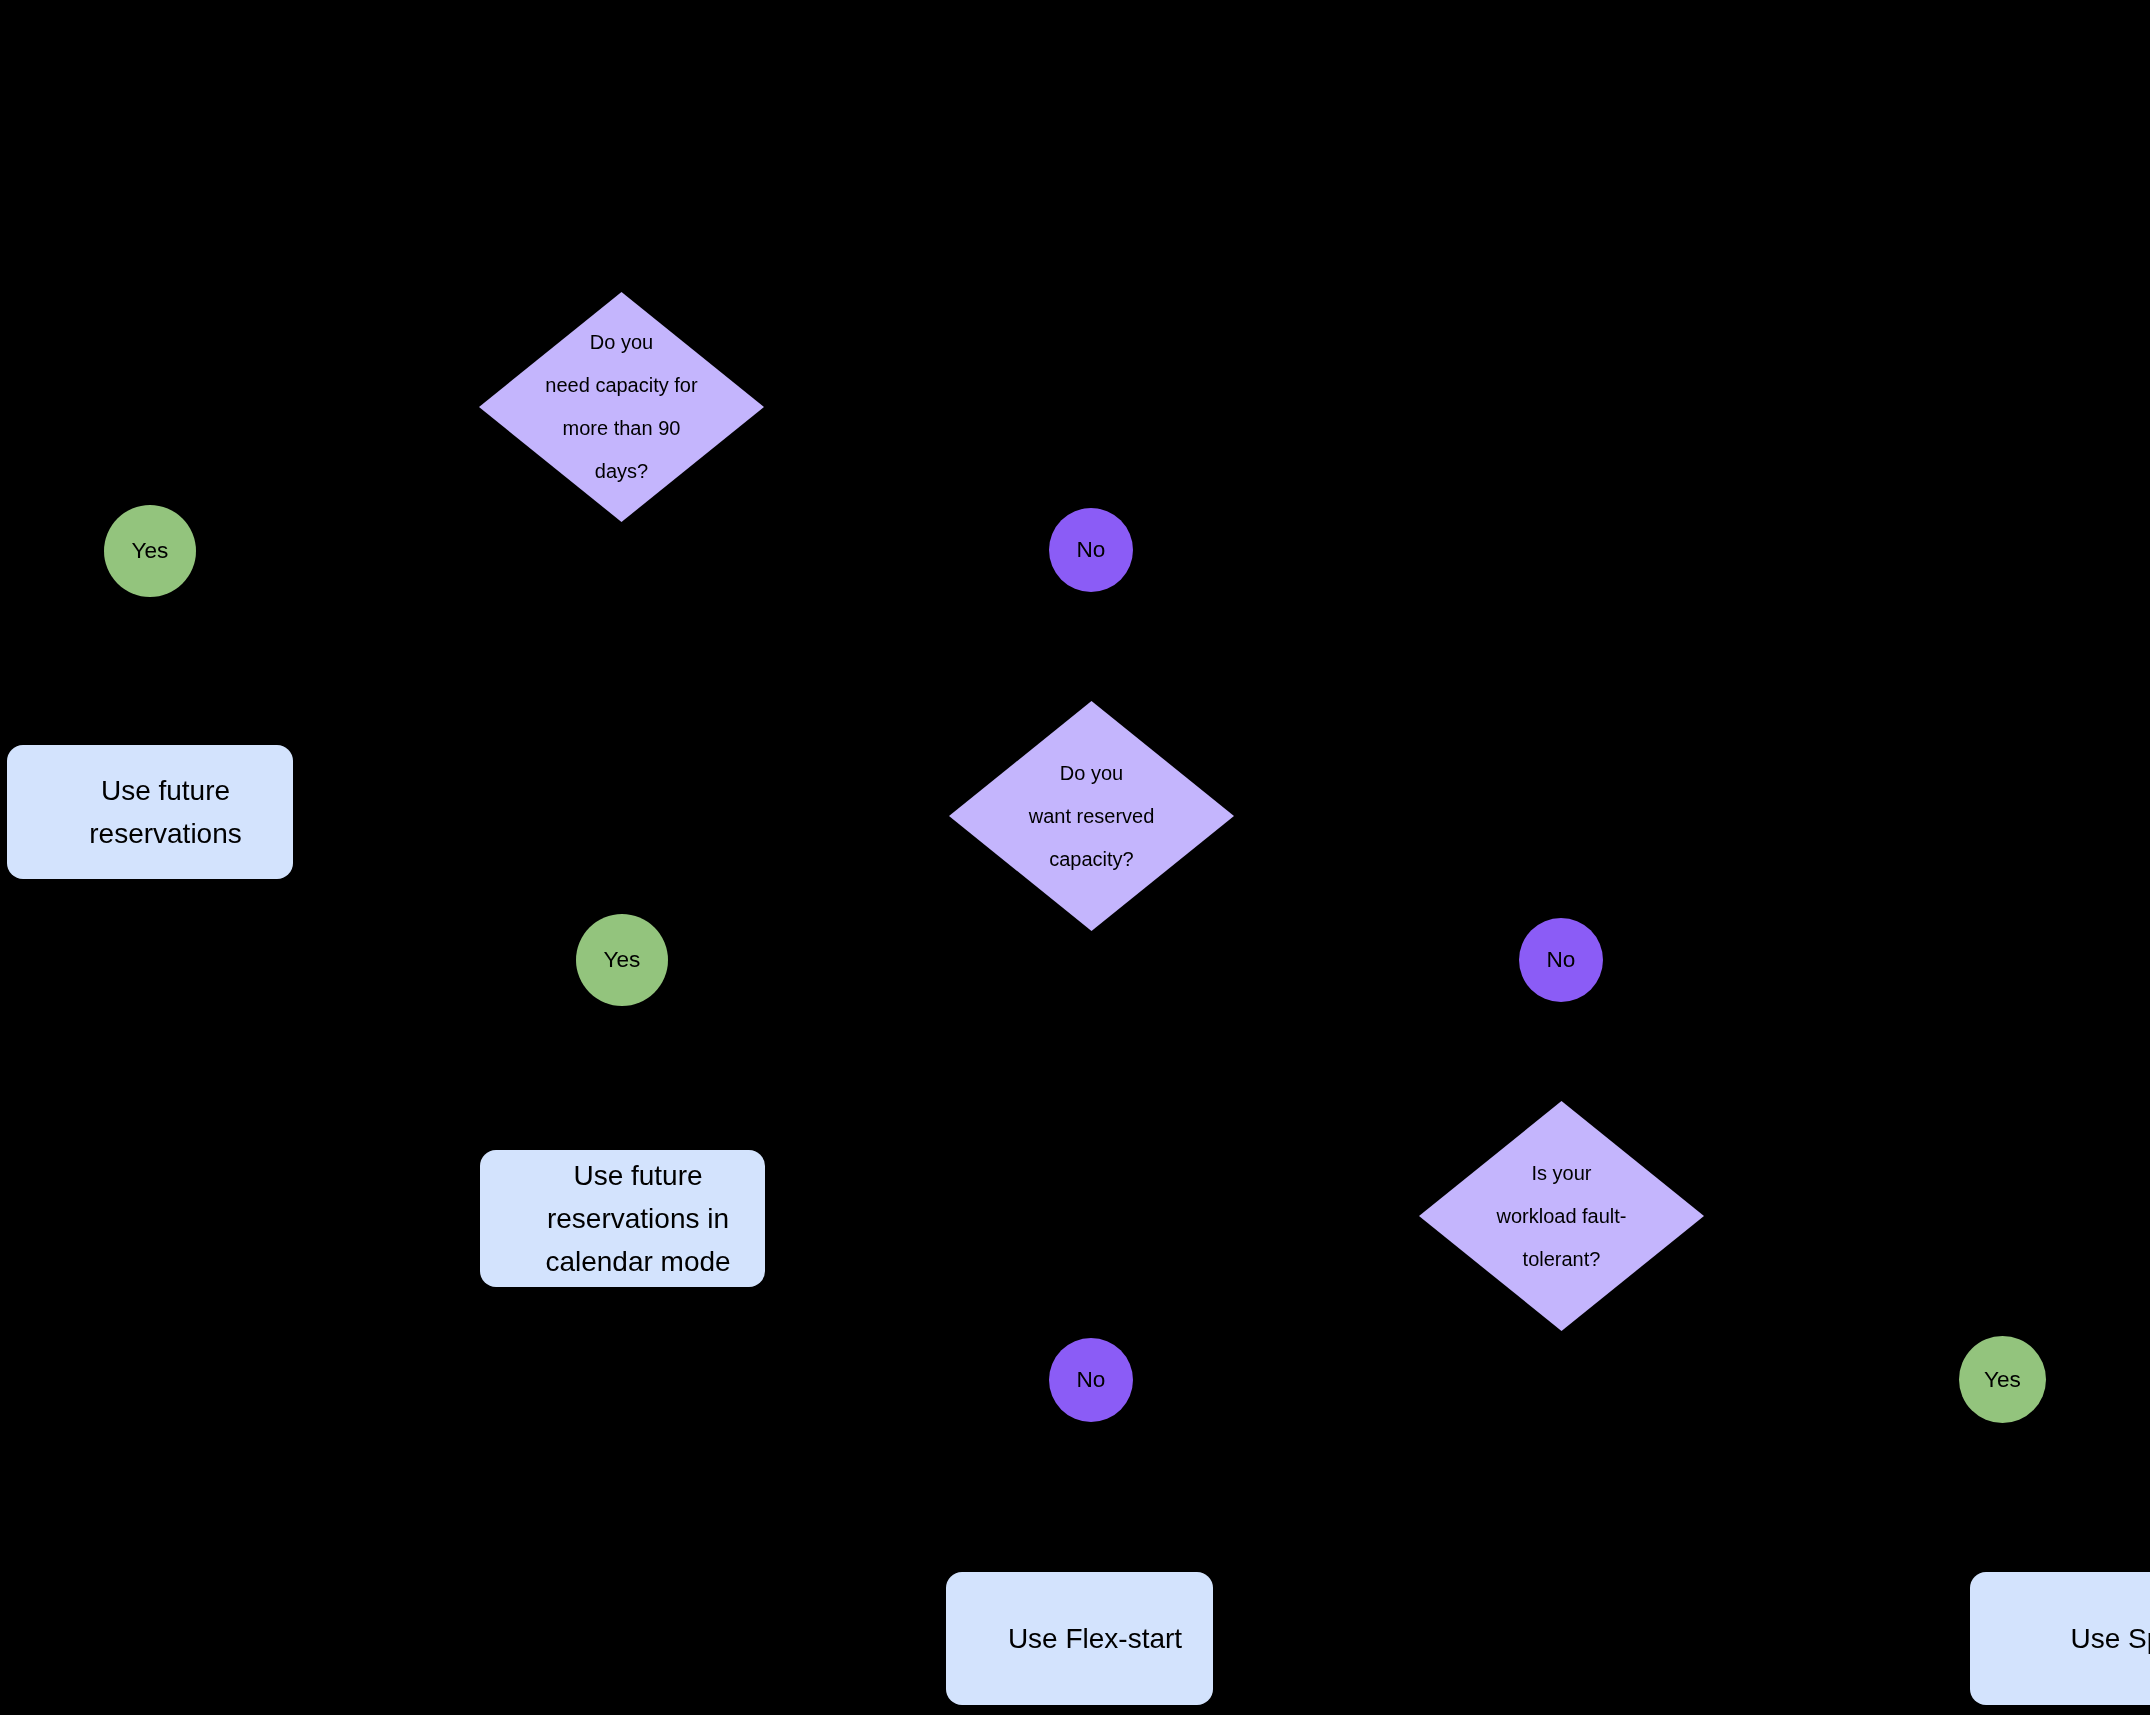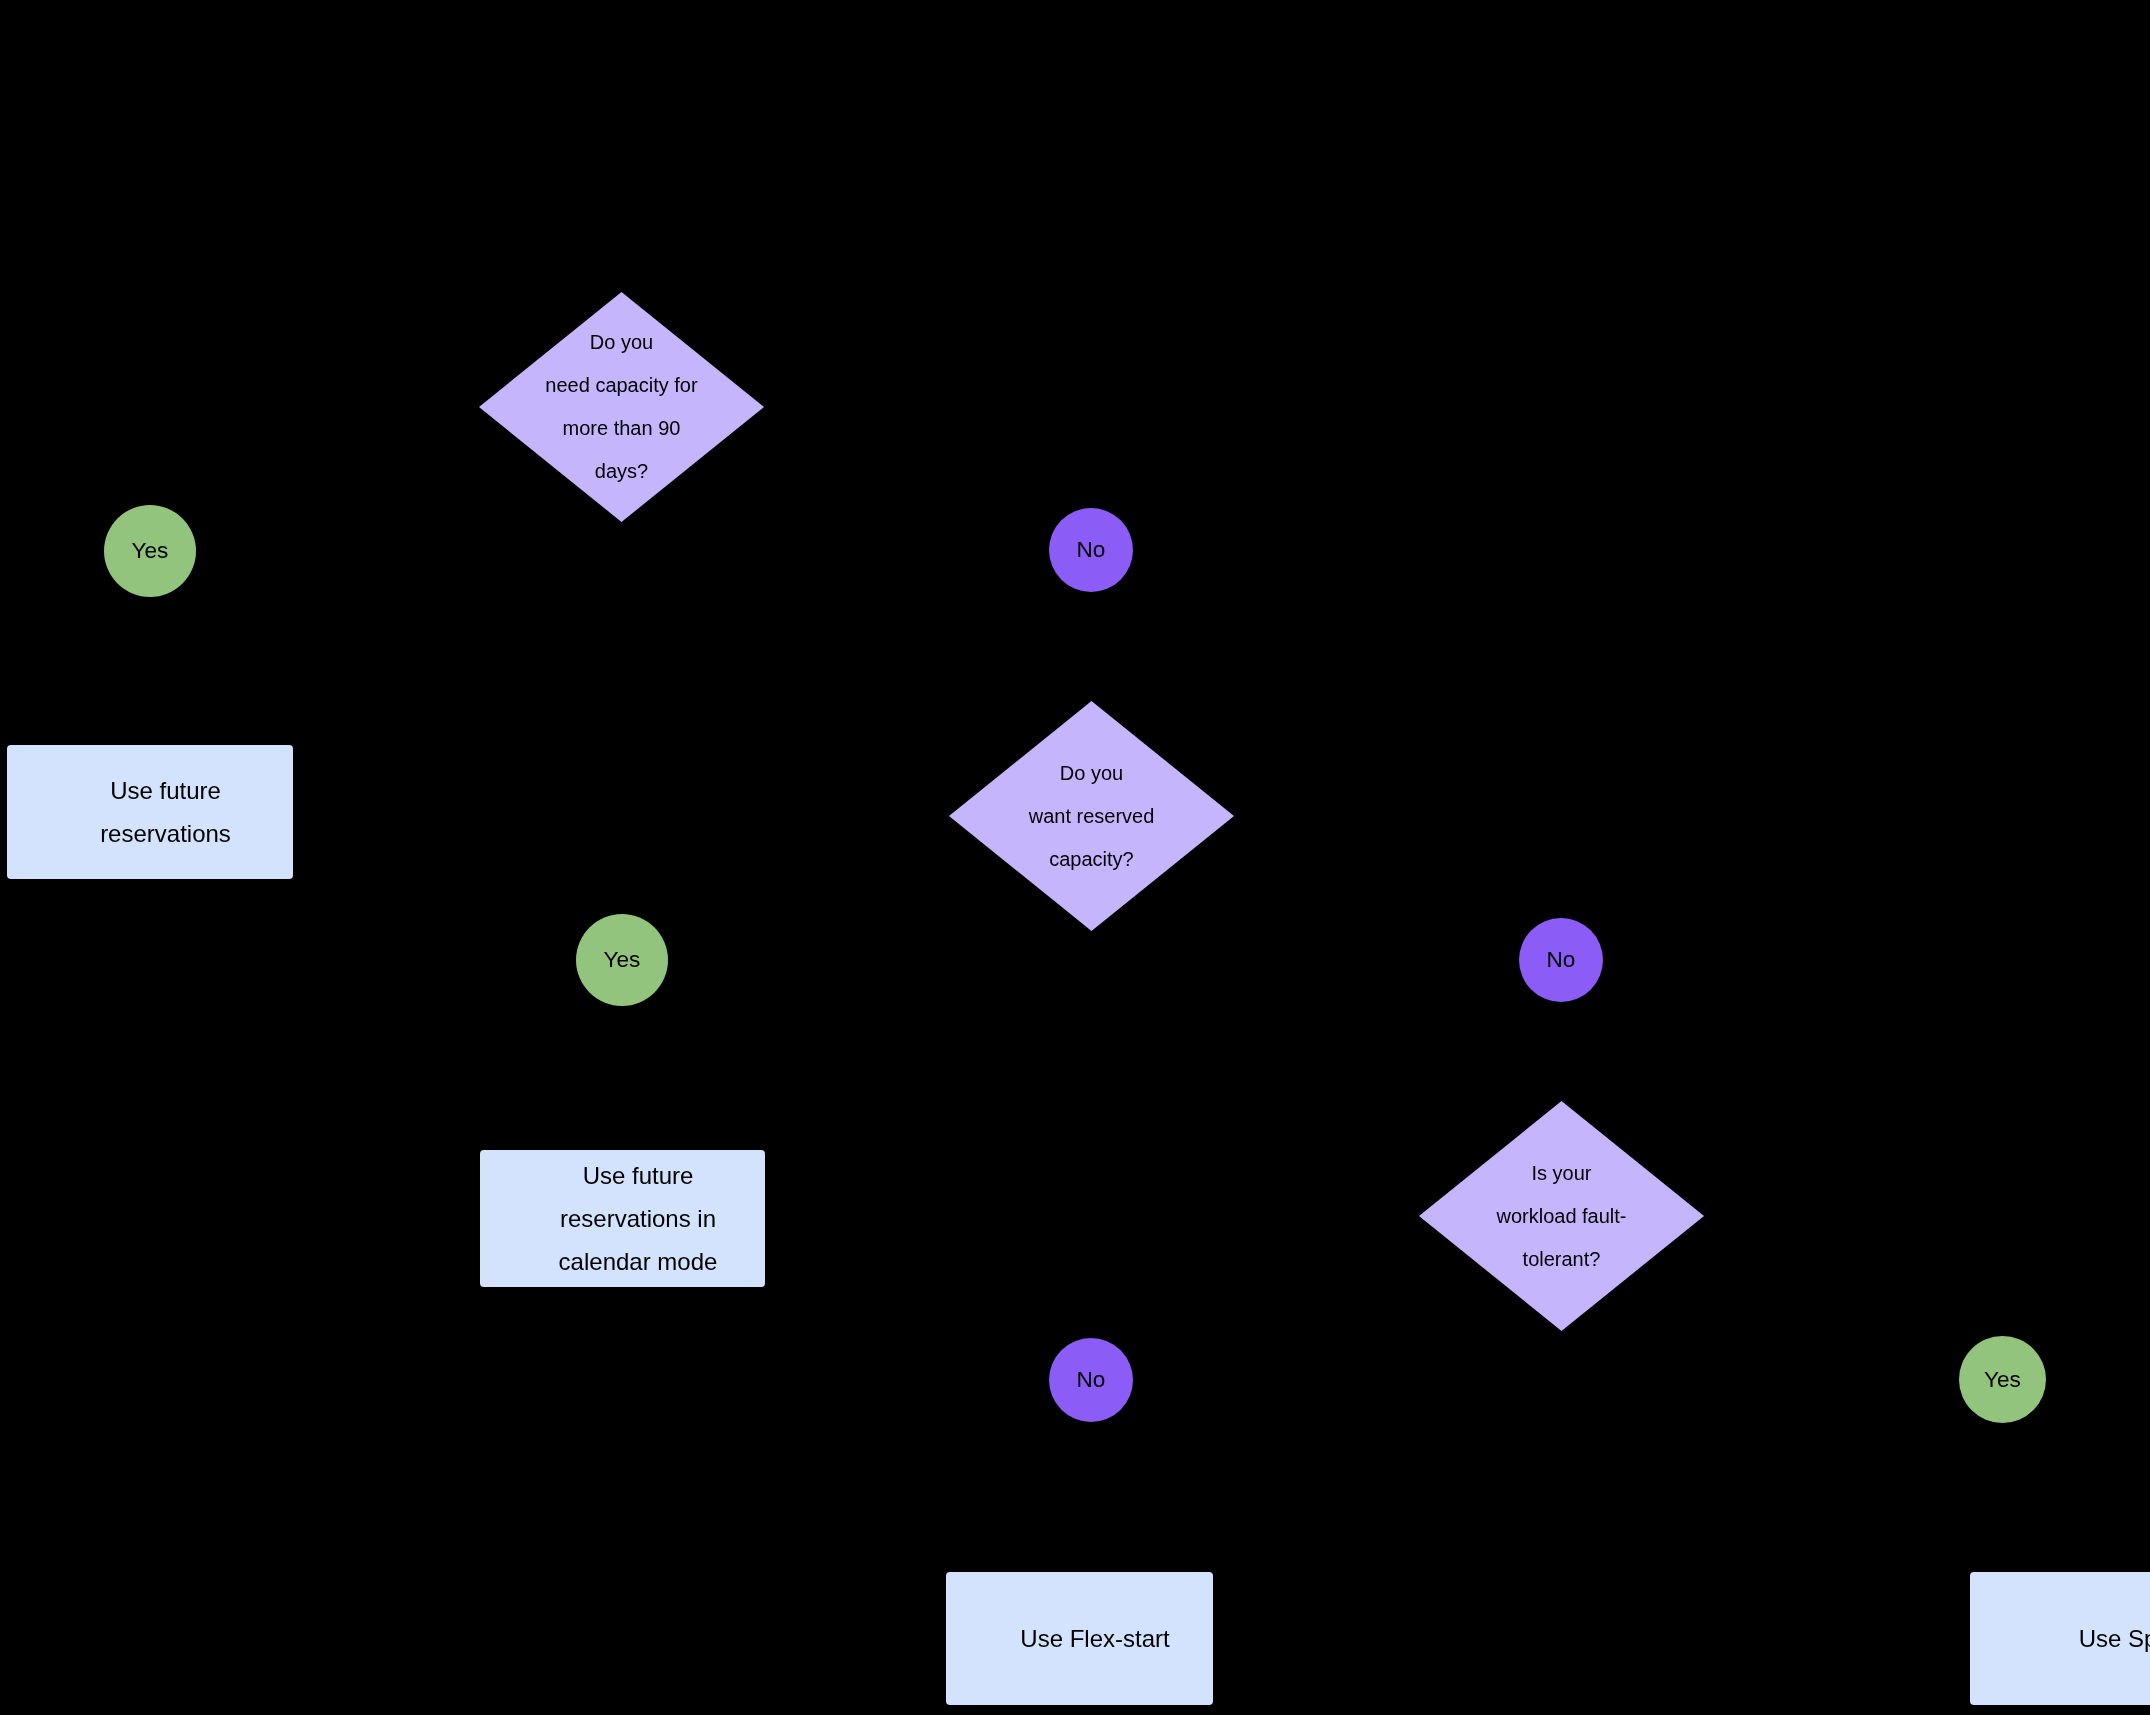--- a/index.html
+++ b/index.html
@@ -39,22 +39,22 @@
     line-height: 43px;
   }
   .circle {
     border-radius: 50%;
     font-size: 22.6px;
   }
   .circle.yes { background: #93c47d; text-align: center; }
   .circle.no  { background: #8b5cf6; }
   .result {
     background: #d3e3fd;
-    border-radius: 4px;
-    font-size: 24px;
+    border-radius: 16px;
+    font-size: 28px;
     line-height: 43px;
     padding-left: 31px;
   }
 
   
   .n-start  { left: 479px;  top: 0px;    width: 286px; height: 116px; }
   .n-d1     { left: 479px;  top: 292px;  width: 285px; height: 230px; }
   .n-yes1   { left: 104px;  top: 505px;  width: 92px; height: 92px; }
   .n-no1    { left: 1049px; top: 508px;  width: 84px; height: 84px; }
   .n-r1     { left: 7px;   top: 745px; width: 286px; height: 134px; }

